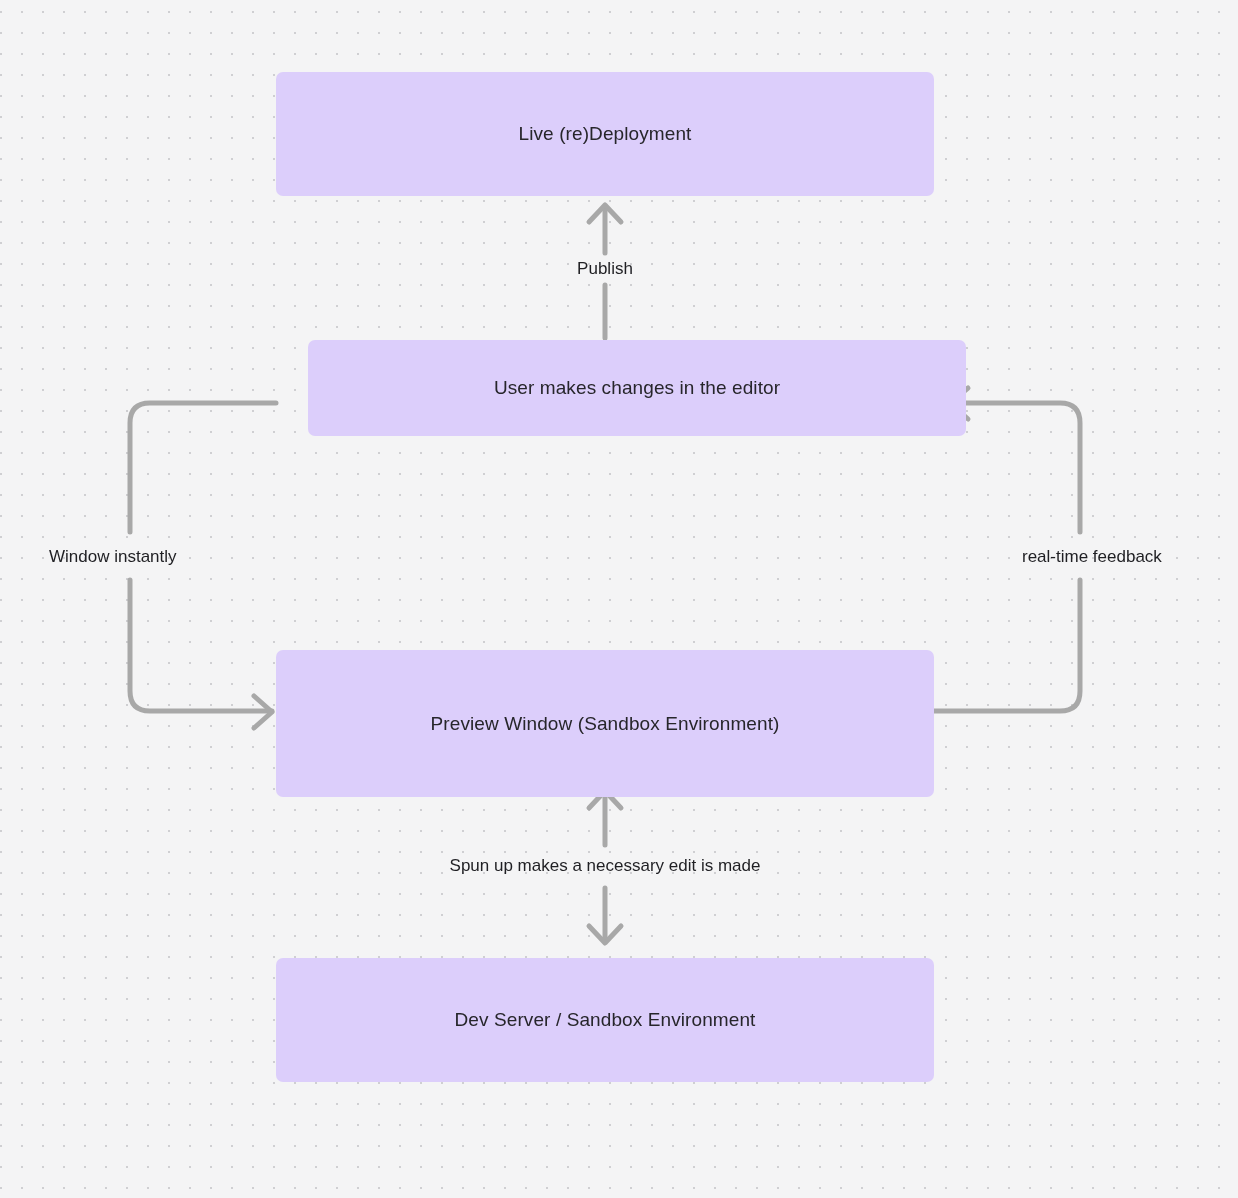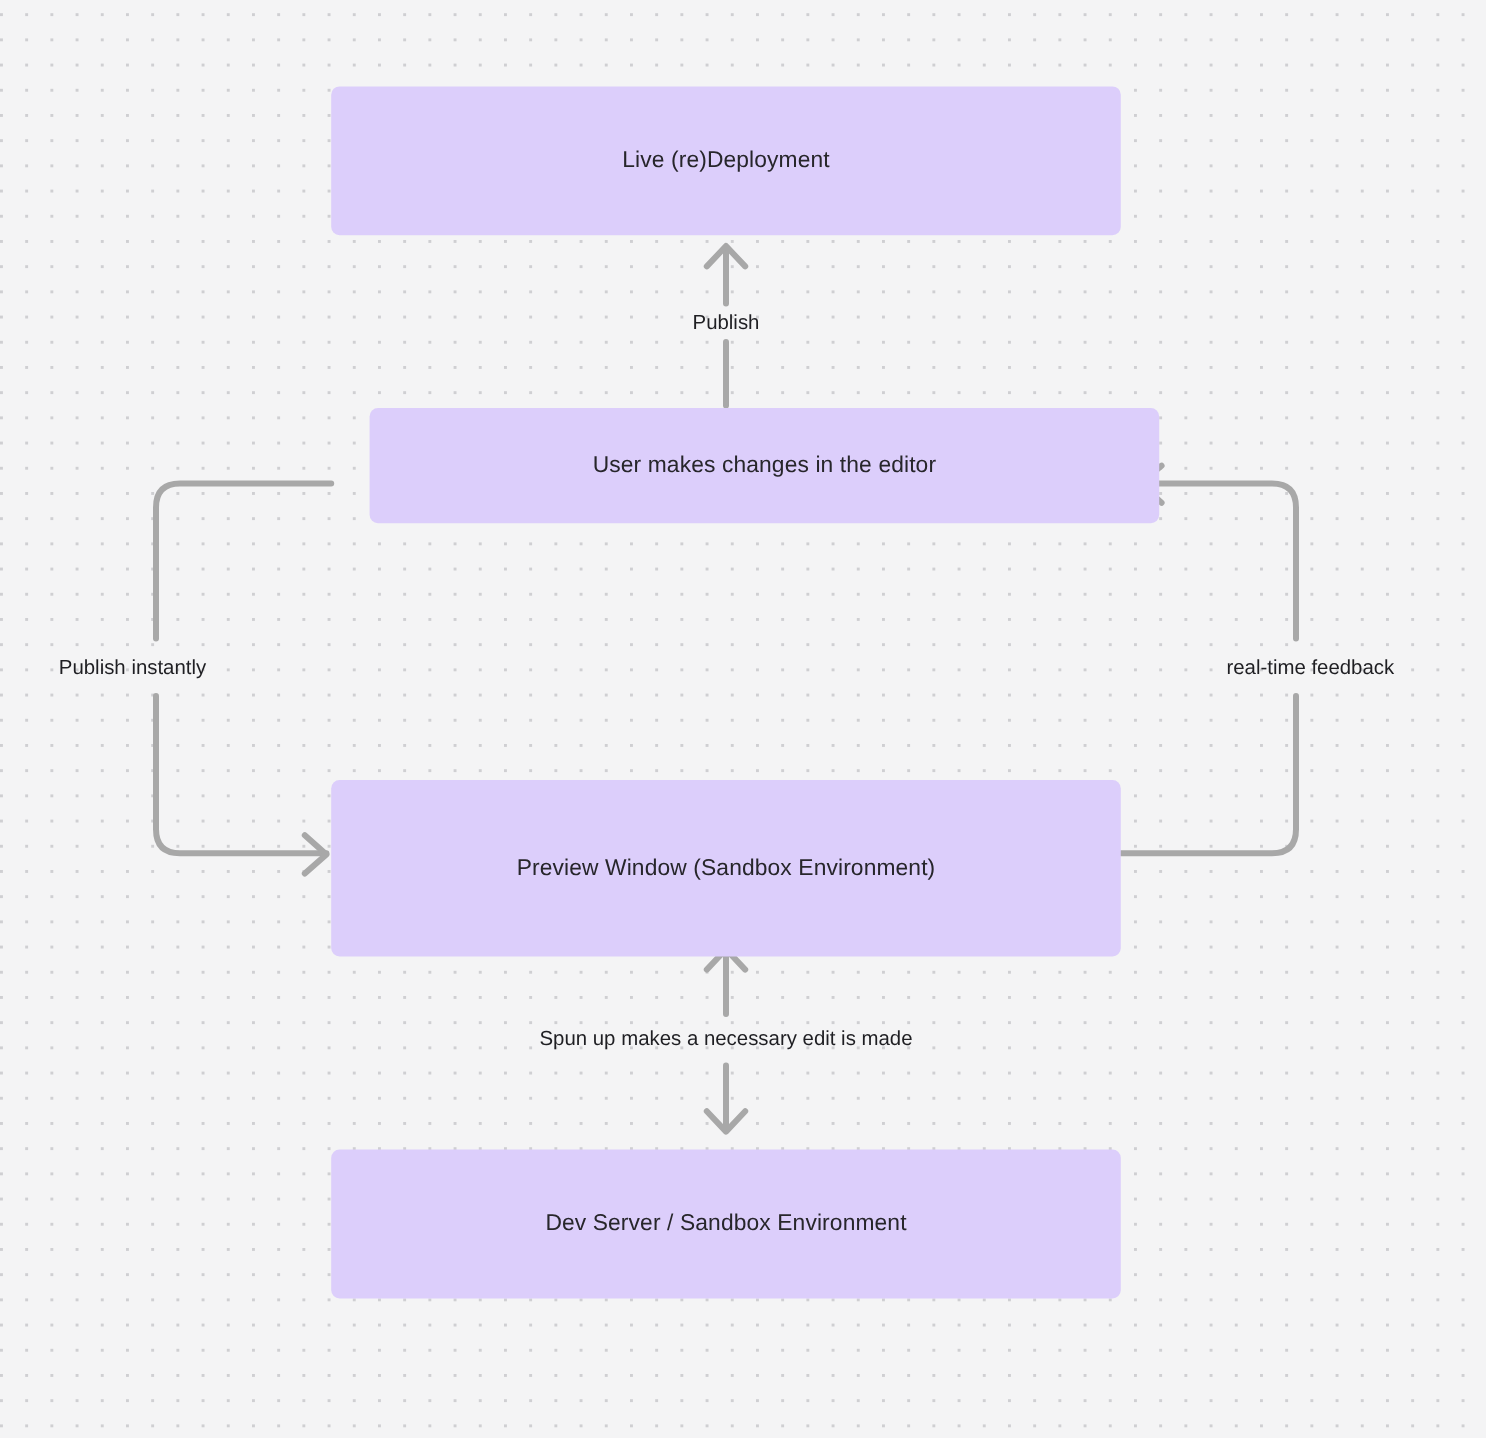--- a/index.html
+++ b/index.html
@@ -109,19 +109,19 @@
   <div class="node" style="left:276px; top:650px; width:658px; height:147px;">
     <span>Preview Window (Sandbox Environment)</span>
   </div>
 
   <div class="node" style="left:276px; top:958px; width:658px; height:124px;">
     <span>Dev Server / Sandbox Environment</span>
   </div>
 
   <div class="edge-label center" style="left:605px; top:269px;">Publish</div>
 
-  <div class="edge-label left-anchor" style="left:49px; top:557px;">Publish instantly</div>
+  <div class="edge-label left-anchor" style="left:49px; top:557px;">Window instantly</div>
 
   <div class="edge-label left-anchor" style="left:1022px; top:557px;">real-time feedback</div>
 
   <div class="edge-label center" style="left:605px; top:866px;">Spun up makes a necessary edit is made</div>
 
 </div>
 
 </body></html>

